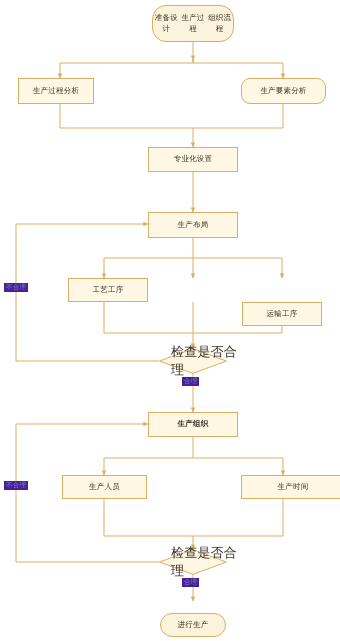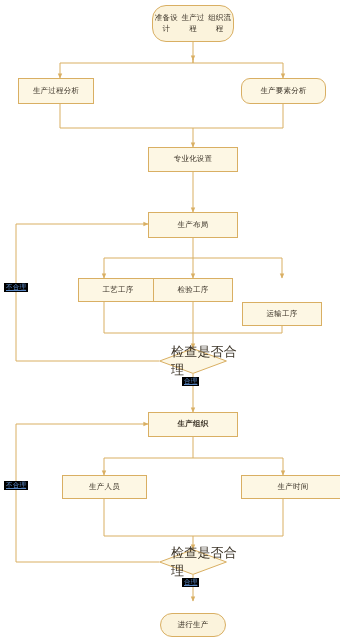--- a/index.html
+++ b/index.html
@@ -67,26 +67,25 @@
     left: 0;
     top: 0;
     width: 340px;
     height: 641px;
     z-index: 1;
   }
   .edge-label {
     position: absolute;
     font-size: 6.5px;
     color: #5b88c4;
-    background: #000000;
+    background: #4c1d95;
     padding: 0px 2px;
     white-space: nowrap;
     z-index: 4;
     letter-spacing: 0.2px;
-    text-decoration: underline;
   }
 </style>
 </head>
 <body>
 
 <div id="canvas">
 
   <svg class="edge-layer" viewBox="0 0 340 641" xmlns="http://www.w3.org/2000/svg">
     <defs>
       <marker id="arrow" markerWidth="6" markerHeight="6" refX="4.6" refY="2.6" orient="auto" markerUnits="userSpaceOnUse">
@@ -143,25 +142,22 @@
   </div>
 
   <div class="node" style="left:148px; top:147px; width:90px; height:25px;">
     <span>专业化设置</span>
   </div>
 
   <div class="node" style="left:148px; top:212px; width:90px; height:26px;">
     <span>生产布局</span>
   </div>
 
-  <div class="node" style="left:78px; top:278px; width:80px; height:24px;">
+  <div class="node" style="left:68px; top:278px; width:80px; height:24px;">
     <span>工艺工序</span>
-  </div>
-  <div class="node" style="left:153px; top:278px; width:80px; height:24px;">
-    <span>检验工序</span>
   </div>
   <div class="node" style="left:242px; top:278px; width:80px; height:24px;margin-top:24px;">
     <span>运输工序</span>
   </div>
 
   <div class="diamond-wrap" style="left:159px; top:348px; width:68px; height:26px;">
     <svg width="68" height="26" viewBox="0 0 68 26" xmlns="http://www.w3.org/2000/svg">
       <polygon points="34,0.6 67.4,13 34,25.4 0.6,13" fill="#fdf7e4" stroke="#d9af63" stroke-width="1"></polygon>
     </svg>
     <div class="diamond-label">检查是否合理</div>

